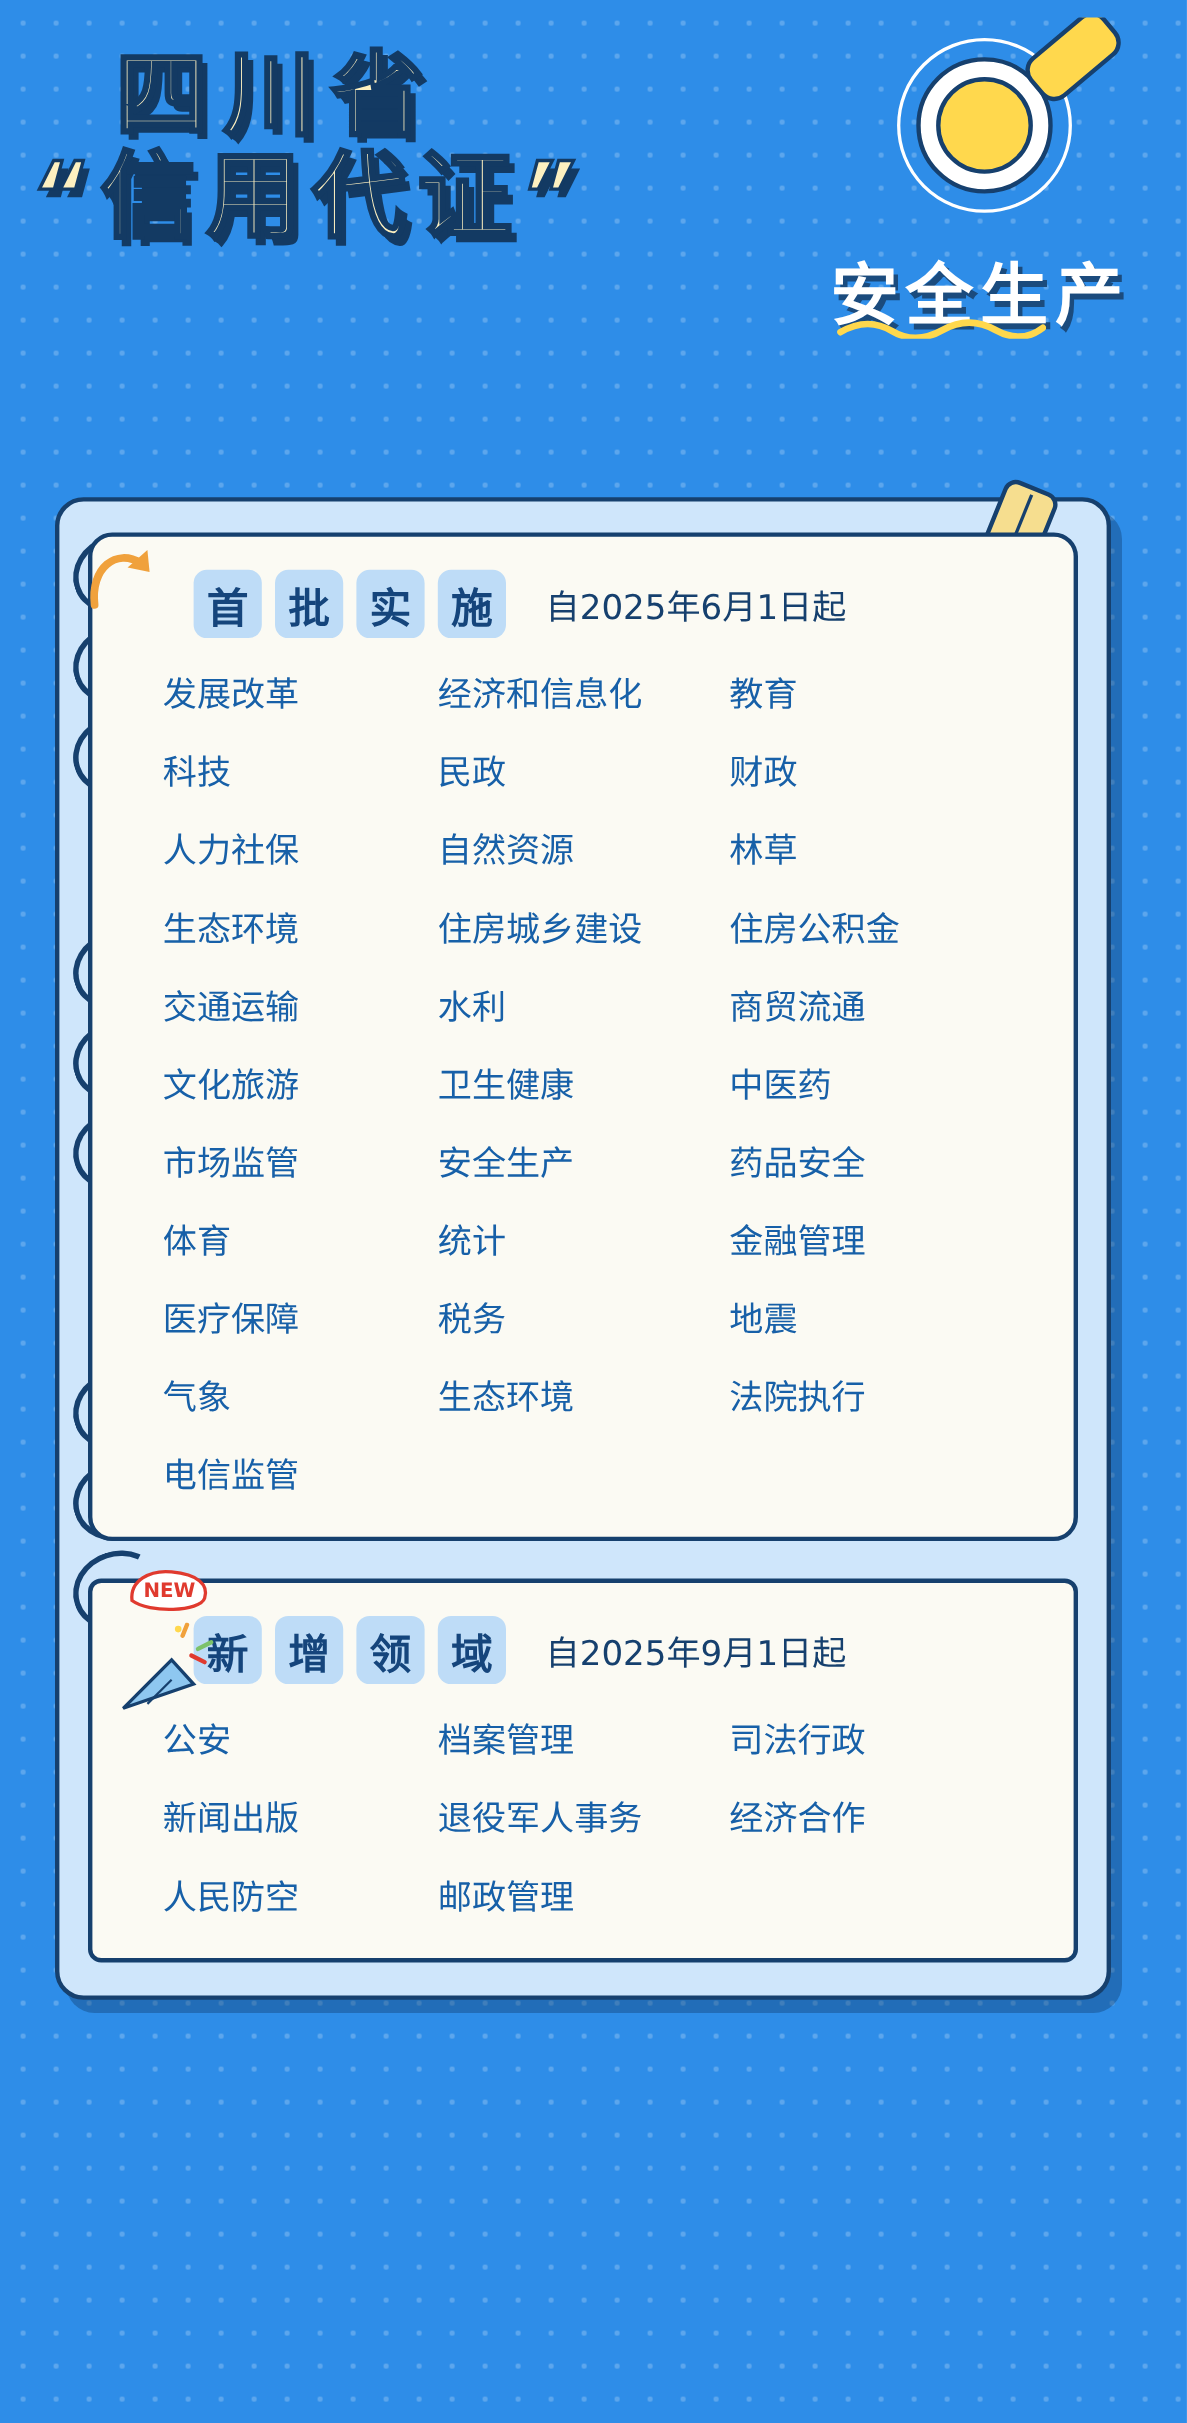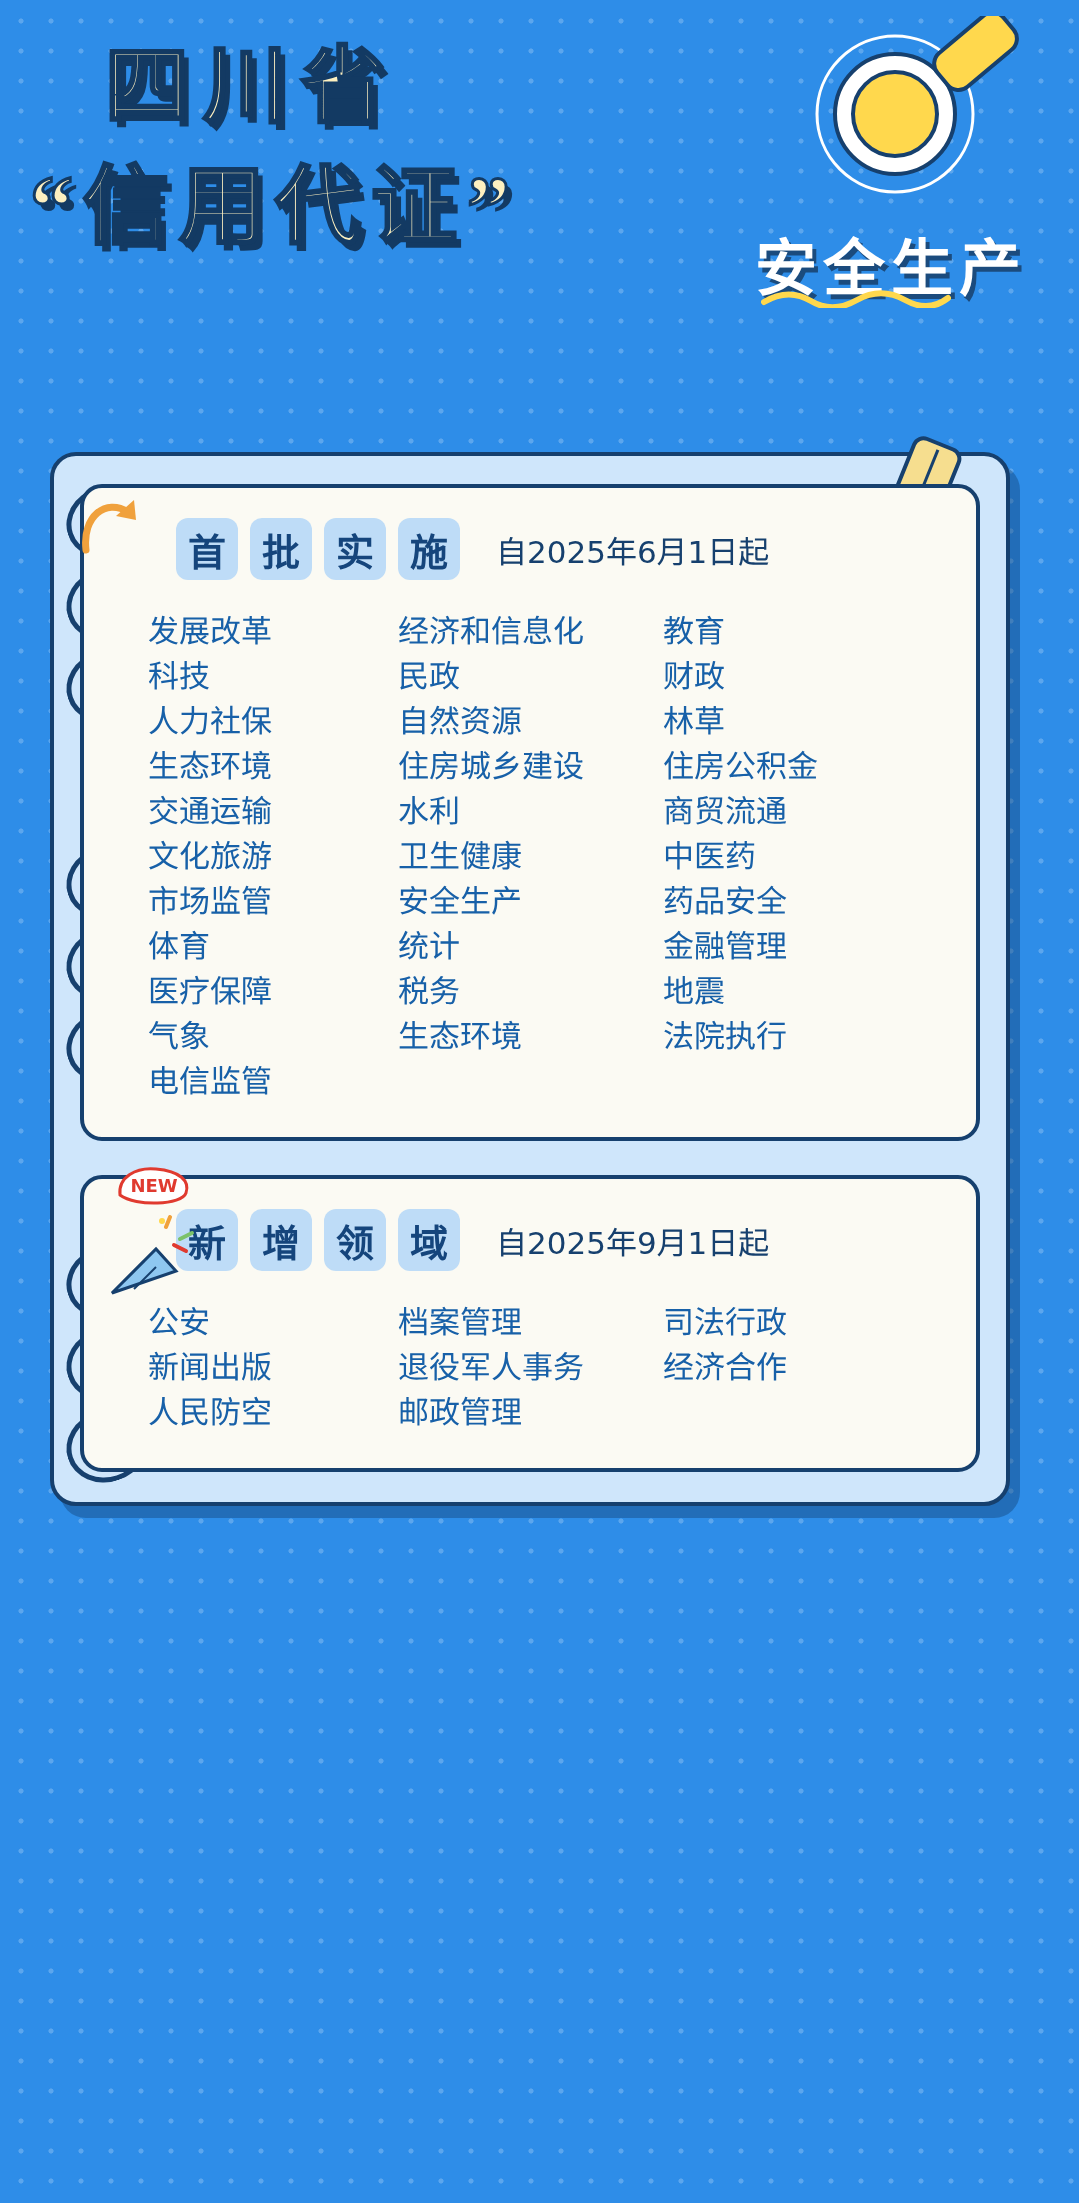--- a/index.html
+++ b/index.html
@@ -39,28 +39,28 @@
     font-weight: bold;
     letter-spacing: 14px;
     color: #fdf0c0;
     -webkit-text-stroke: 3px #133a63;
     text-shadow: 6px 7px 0 #133a63;
     font-family: "DejaVu Sans", sans-serif;
   }
   .title-sub {
     position: absolute;
     left: 30px;
-    top: 136px;
+    top: 108px;
     font-size: 86px;
     font-weight: bold;
     letter-spacing: 10px;
     color: #fdf0c0;
     -webkit-text-stroke: 3px #133a63;
     text-shadow: 6px 7px 0 #133a63;
-    font-family: Liberation Serif, serif;
+    font-family: Liberation Mono, monospace;
     text-align: center;
   }
   .title-third {
     position: absolute;
     right: 52px;
     top: 218px;
     font-size: 62px;
     font-weight: bold;
     letter-spacing: 6px;
     color: #ffffff;
@@ -99,21 +99,21 @@
   }
 
   .card {
     background: #fbfaf3;
     border: 4px solid #16406e;
     border-radius: 22px;
     padding: 30px 34px 36px 34px;
     box-sizing: border-box;
     position: relative;
   }
-  .card + .card { margin-top: 34px; }
+  .card + .card { margin-top: 34px; border-radius: 12px; }
 
   .card-head {
     display: flex;
     align-items: center;
     gap: 14px;
     margin-bottom: 26px;
     position: relative;
   }
   .chip-row { display: flex; gap: 12px; margin-left: 58px; }
   .chip {
@@ -132,20 +132,21 @@
   .head-note {
     font-size: 31px;
     color: #16406e;
     margin-left: 22px;
     font-family: "DejaVu Sans", sans-serif;
   }
 
   .grid {
     display: grid;
     grid-template-columns: 250px 265px auto;
+    row-gap: 26px;
     padding-left: 30px;
   }
   .grid .item {
     font-size: 31px;
     color: #1760a8;
     font-family: "DejaVu Sans", sans-serif;
     white-space: nowrap;
   }
 
   

